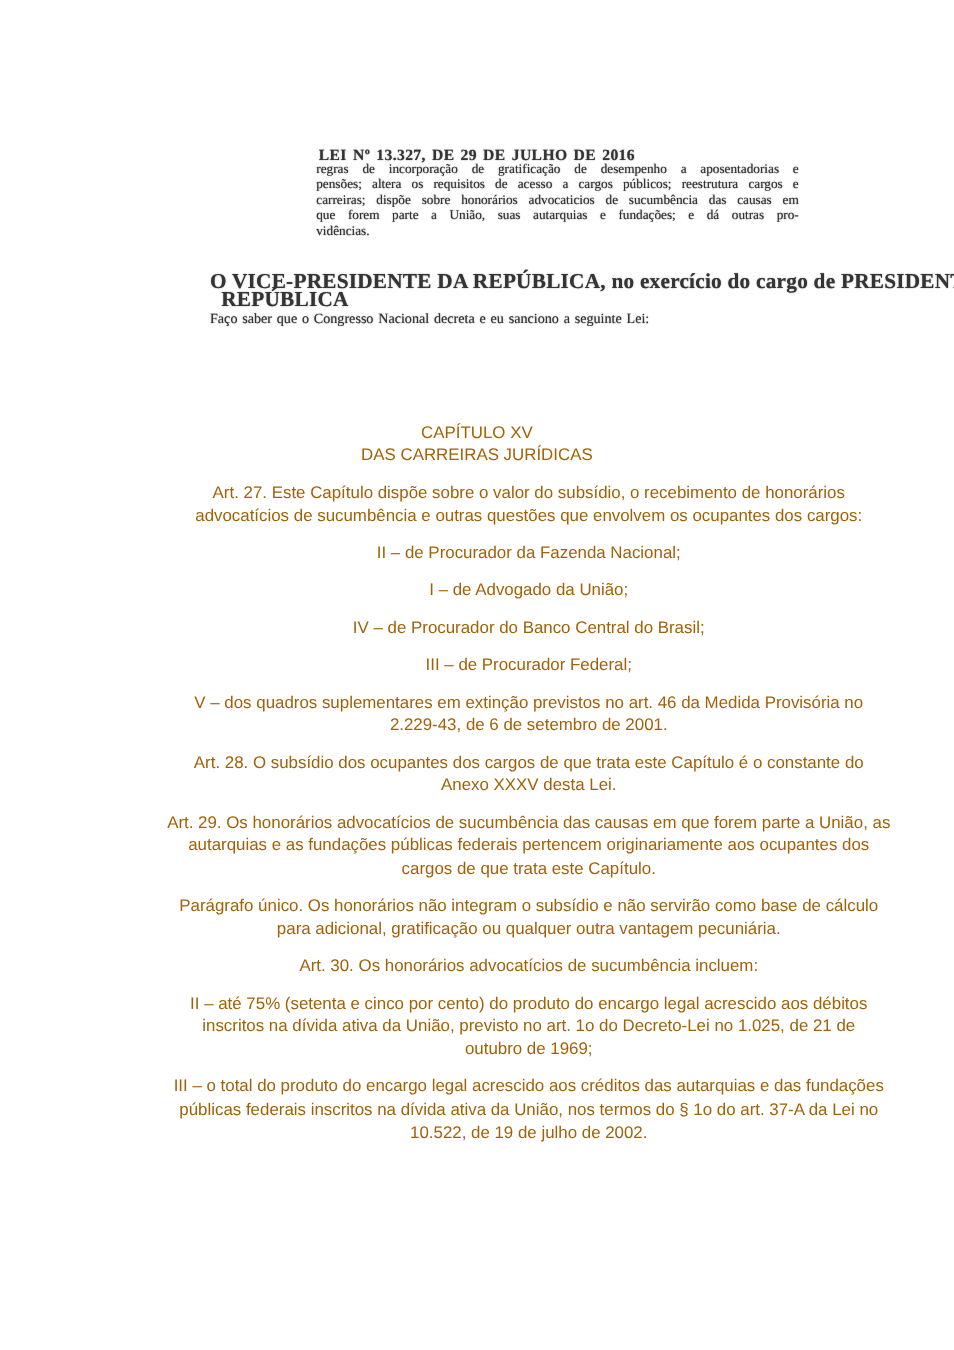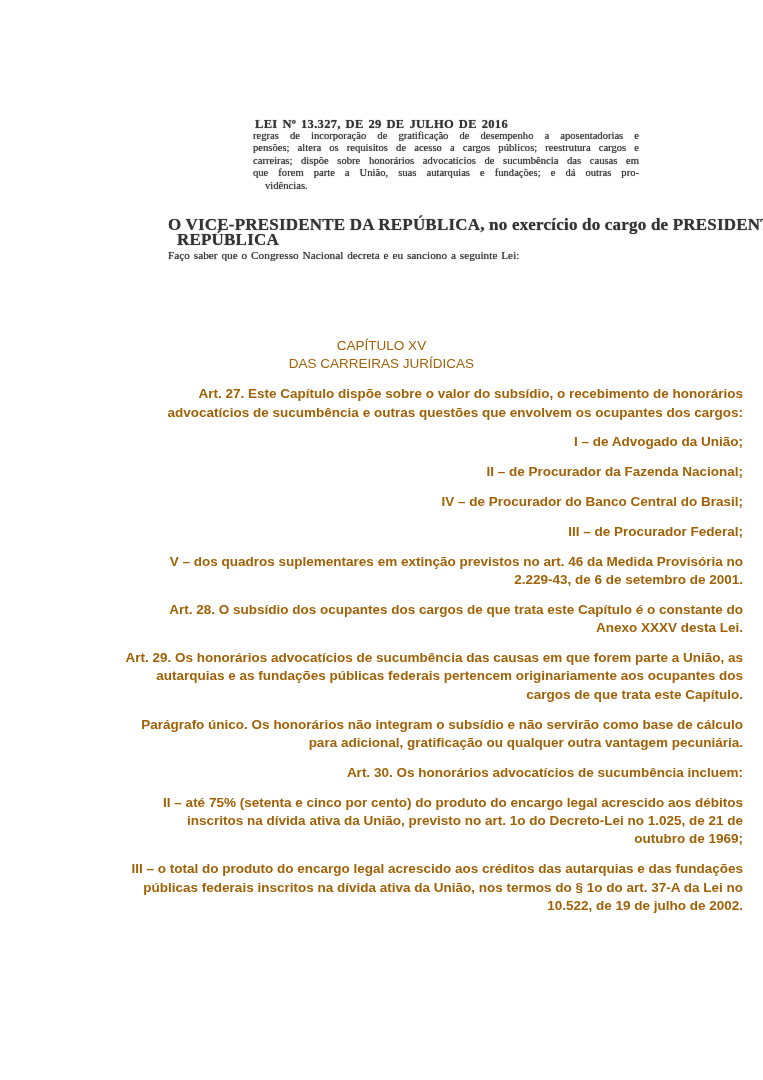--- a/index.html
+++ b/index.html
@@ -46,21 +46,20 @@
     font-size: 10.6px;
   }
   .summary .sline {
     line-height: 12.4px;
     white-space: nowrap;
     text-align: justify;
     text-align-last: justify;
   }
   .summary .sline.last {
     text-align-last: left;
-    margin-left: 12px;
   }
   .preamble {
     position: absolute;
     left: 133px;
     top: 217px;
     width: 504px;
     font-size: 17px;
     font-weight: bold;
     letter-spacing: 0.2px;
   }
@@ -99,22 +98,21 @@
     width: 557px;
     text-align: center;
     line-height: 18.4px;
     margin: 0 0 11.4px 0;
     white-space: pre-line;
   }
   .para {
     line-height: 18.4px;
     margin: 0 0 11.4px 0;
     white-space: pre-line;
-    text-align: right;
-    font-weight: bold;
+    text-align: center;
   }
 </style>
 </head>
 <body>
 
 <div class="page">
 
   <div class="scan">
     <div class="law-title">LEI Nº 13.327, DE 29 DE JULHO DE 2016</div>
 
@@ -133,22 +131,22 @@
 
     <div class="enacting">Faço saber que o Congresso Nacional decreta e eu sanciono a seguinte Lei:</div>
   </div>
 
   <div class="doc-body">
     <div class="chapter">CAPÍTULO XV
 DAS CARREIRAS JURÍDICAS</div>
 
     <div class="para">Art. 27. Este Capítulo dispõe sobre o valor do subsídio, o recebimento de honorários
 advocatícios de sucumbência e outras questões que envolvem os ocupantes dos cargos:</div>
+    <div class="para">II – de Procurador da Fazenda Nacional;</div>
     <div class="para">I – de Advogado da União;</div>
-    <div class="para">II – de Procurador da Fazenda Nacional;</div>
     <div class="para">IV – de Procurador do Banco Central do Brasil;</div>
     <div class="para">III – de Procurador Federal;</div>
     <div class="para">V – dos quadros suplementares em extinção previstos no art. 46 da Medida Provisória no
 2.229-43, de 6 de setembro de 2001.</div>
     <div class="para">Art. 28. O subsídio dos ocupantes dos cargos de que trata este Capítulo é o constante do
 Anexo XXXV desta Lei.</div>
     <div class="para">Art. 29. Os honorários advocatícios de sucumbência das causas em que forem parte a União, as
 autarquias e as fundações públicas federais pertencem originariamente aos ocupantes dos
 cargos de que trata este Capítulo.</div>
     <div class="para">Parágrafo único. Os honorários não integram o subsídio e não servirão como base de cálculo

